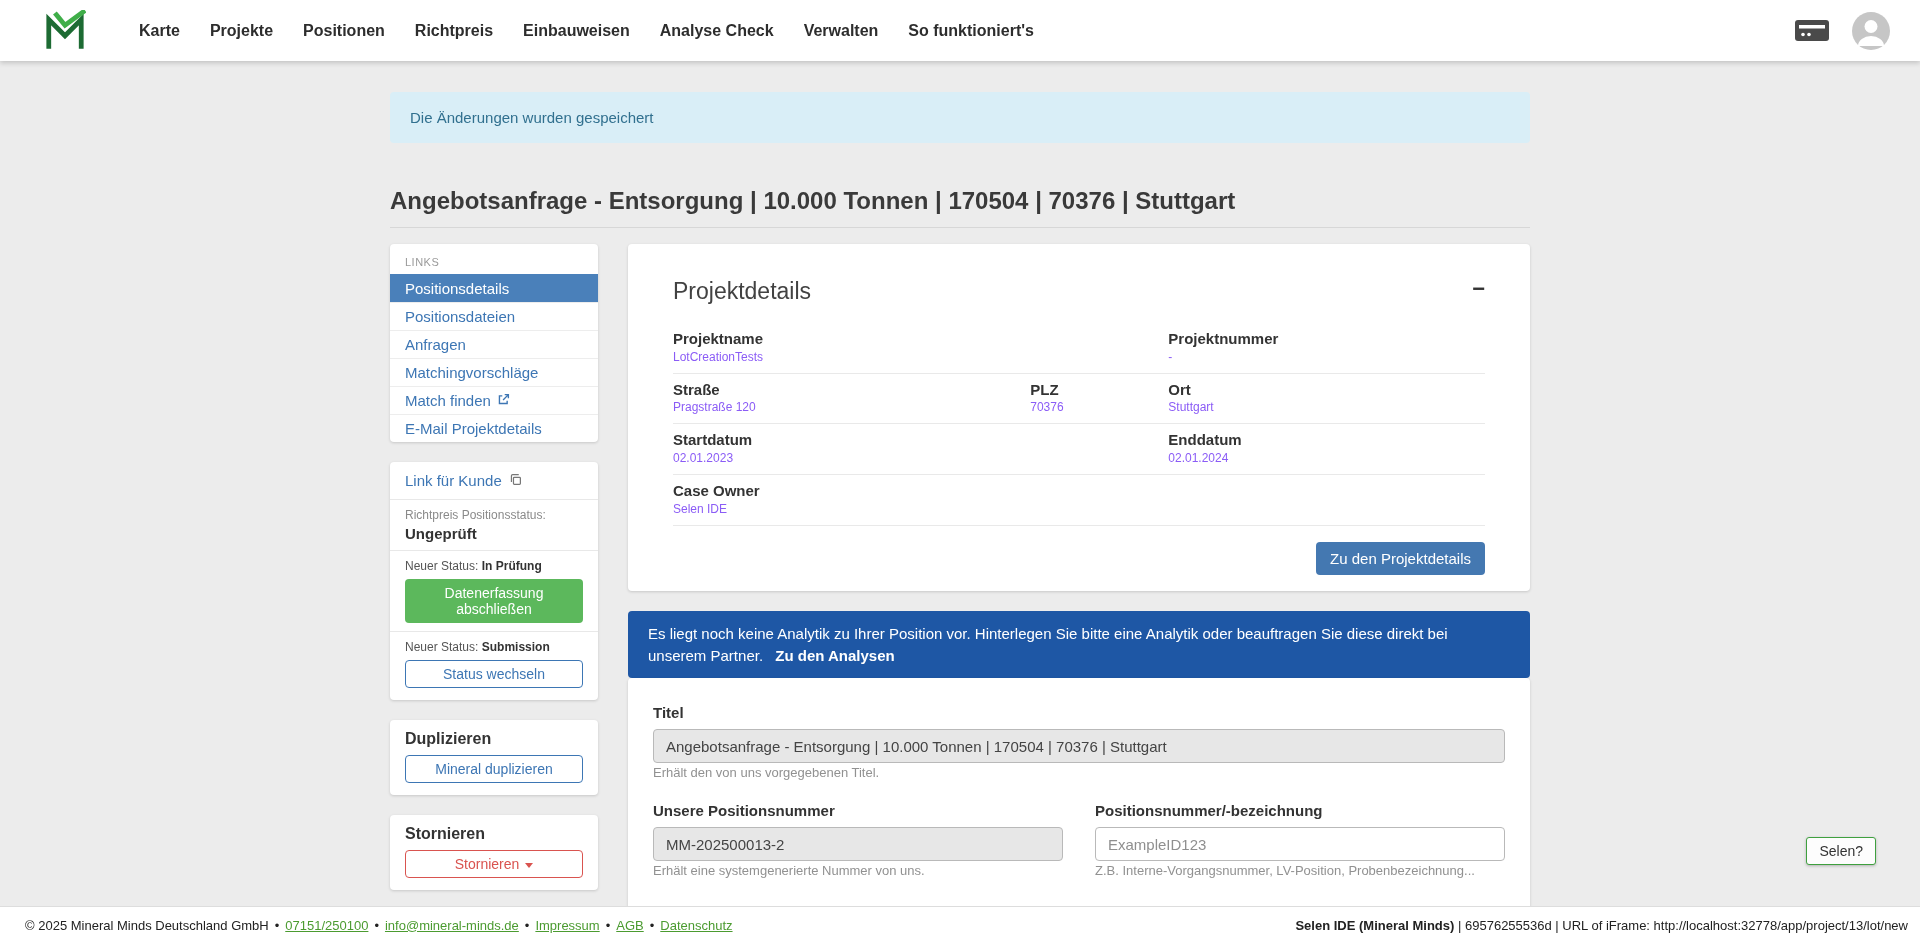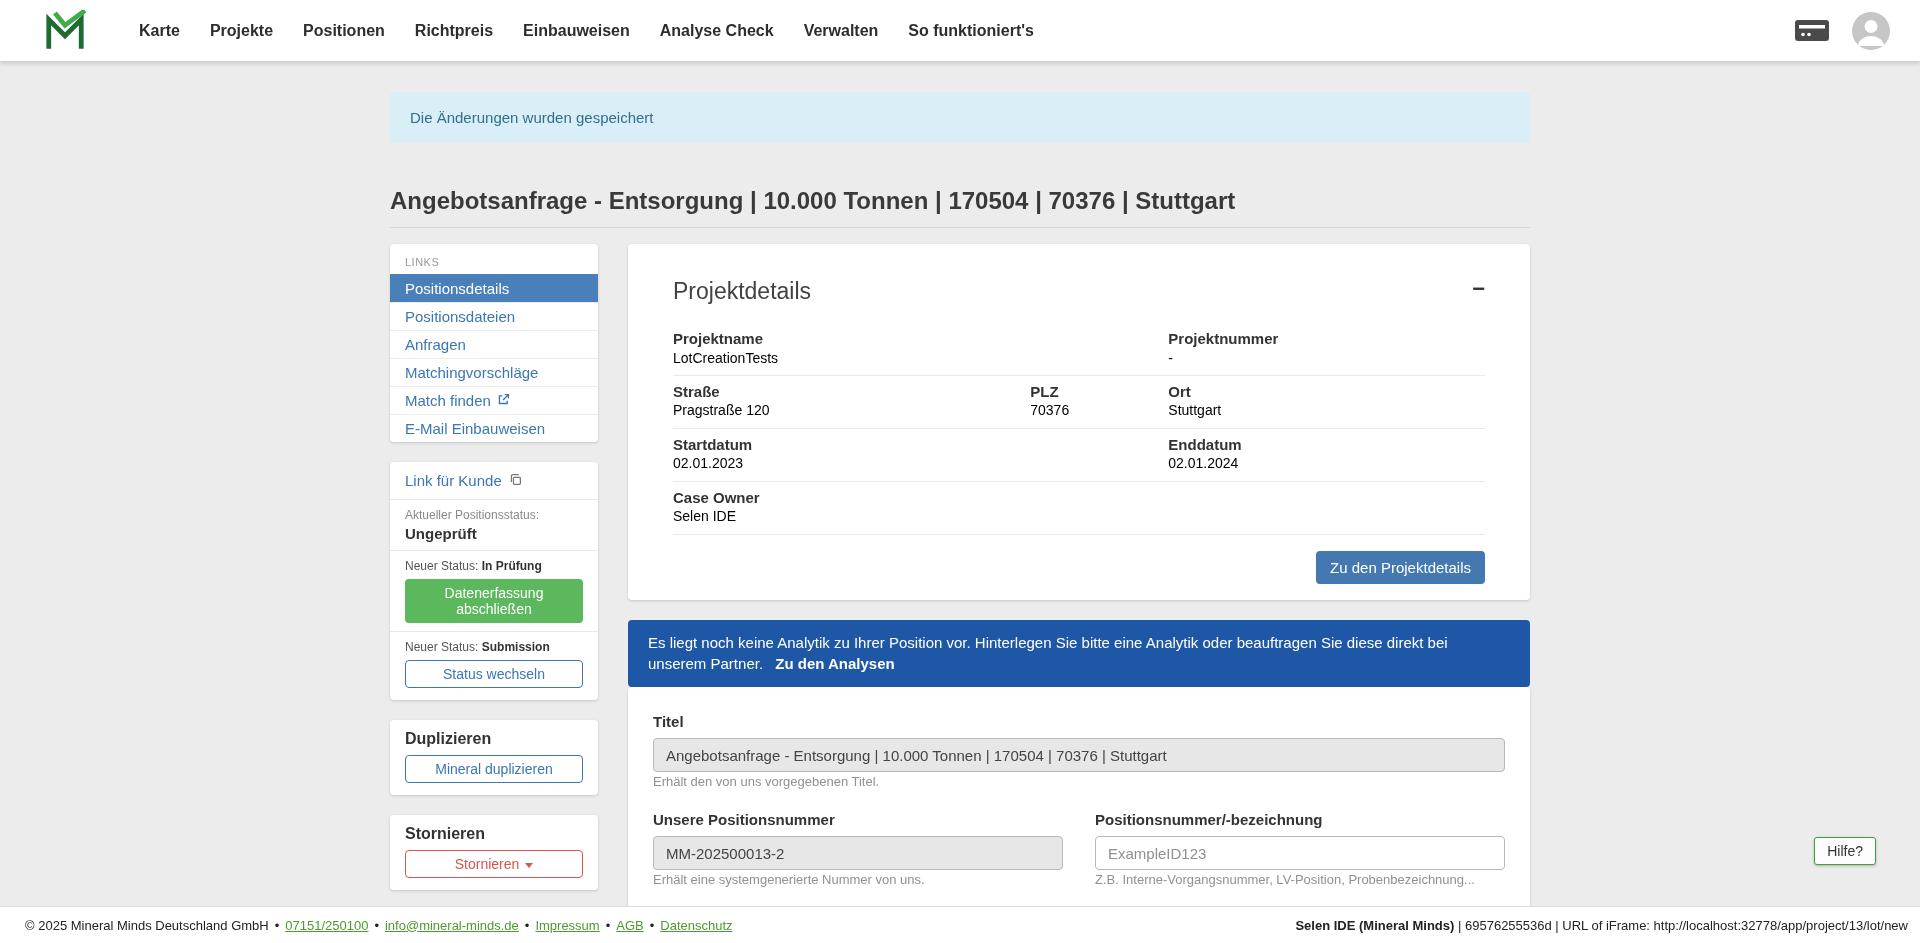--- a/index.html
+++ b/index.html
@@ -94,21 +94,21 @@
   .collapse-btn { font-size: 22px; font-weight: 700; color: #333; cursor: pointer; line-height: 1; }
   .fields { margin-top: 18px; }
   .field-row {
     display: grid; grid-template-columns: 44% 17% 39%;
     padding: 8px 0 9px; border-bottom: 1px solid #e9e9e9;
   }
   .span-12 { grid-column: 1 / 3; }
   .col-3rd { grid-column: 3; }
   .span-all { grid-column: 1 / -1; }
   .f-label { font-weight: 700; font-size: 15px; color: #333; margin-bottom: 3px; line-height: 1.1; }
-  .f-value { font-size: 14px; color: #000000; line-height: 1.1; }
+  .f-value { font-size: 12px; color: #8b5cf6; line-height: 1.1; }
   .project-actions { text-align: right; margin-top: 16px; }
   .btn-blue {
     display: inline-block; width: auto; background: #4478b1; color: #fff;
     padding: 8px 14px; font-size: 15px; border-radius: 4px; border: none;
     cursor: pointer; font-family: inherit;
   }
 
   .banner {
     margin-top: 18px; background: #1e57a5; color: #fff;
     padding: 12px 20px; border-radius: 4px; font-size: 15px; line-height: 1.45;
@@ -215,36 +215,36 @@
         <div class="side-item">
           <span>Match finden</span>
           <span>
             <svg width="13" height="13" viewBox="0 0 16 16" fill="none" stroke="#3d76b4" stroke-width="1.7">
               <path d="M6.5 3.5 H3 V13 H12.5 V9.5"></path>
               <path d="M9.5 2 H14 V6.5 M14 2 L7.5 8.5"></path>
             </svg>
           </span>
         </div>
         <div class="side-item">
-          <span>E-Mail Einbauweisen</span>
+          <span>E-Mail Projektdetails</span>
         </div>
       </div>
 
       <div class="card">
         <div class="customer-link-row">
           <span>Link für Kunde</span>
           <span>
             <svg width="13" height="13" viewBox="0 0 16 16" fill="none" stroke="#777" stroke-width="1.5">
               <rect x="5.5" y="5.5" width="8.5" height="8.5" rx="1"></rect>
               <path d="M3 11 V3.5 A1.5 1.5 0 0 1 4.5 2 H12"></path>
             </svg>
           </span>
         </div>
         <div class="status-body">
-          <div class="muted-label">Aktueller Positionsstatus:</div>
+          <div class="muted-label">Richtpreis Positionsstatus:</div>
           <div class="status-value">Ungeprüft</div>
           <hr class="divider">
           <div class="status-small">
             <span>Neuer Status:</span>
             <b>In Prüfung</b>
           </div>
           <button class="btn btn-green">Datenerfassung abschließen</button>
           <hr class="divider">
           <div class="status-small">
             <span>Neuer Status:</span>
@@ -347,21 +347,21 @@
             <input class="text-input" placeholder="ExampleID123" style="">
             <div class="help-text clip">Z.B. Interne-Vorgangsnummer, LV-Position, Probenbezeichnung...</div>
           </div>
         </div>
       </div>
 
     </main>
   </div>
 </div>
 
-<button class="help-btn">Hilfe?</button>
+<button class="help-btn">Selen?</button>
 
 <footer class="footer">
   <div class="footer-left">
     <span>© 2025 Mineral Minds Deutschland GmbH</span>
     <span class="footer-sep">•</span>
     <span class="footer-link">07151/250100</span>
     <span class="footer-sep">•</span>
     <span class="footer-link">info@mineral-minds.de</span>
     <span class="footer-sep">•</span>
     <span class="footer-link">Impressum</span>

